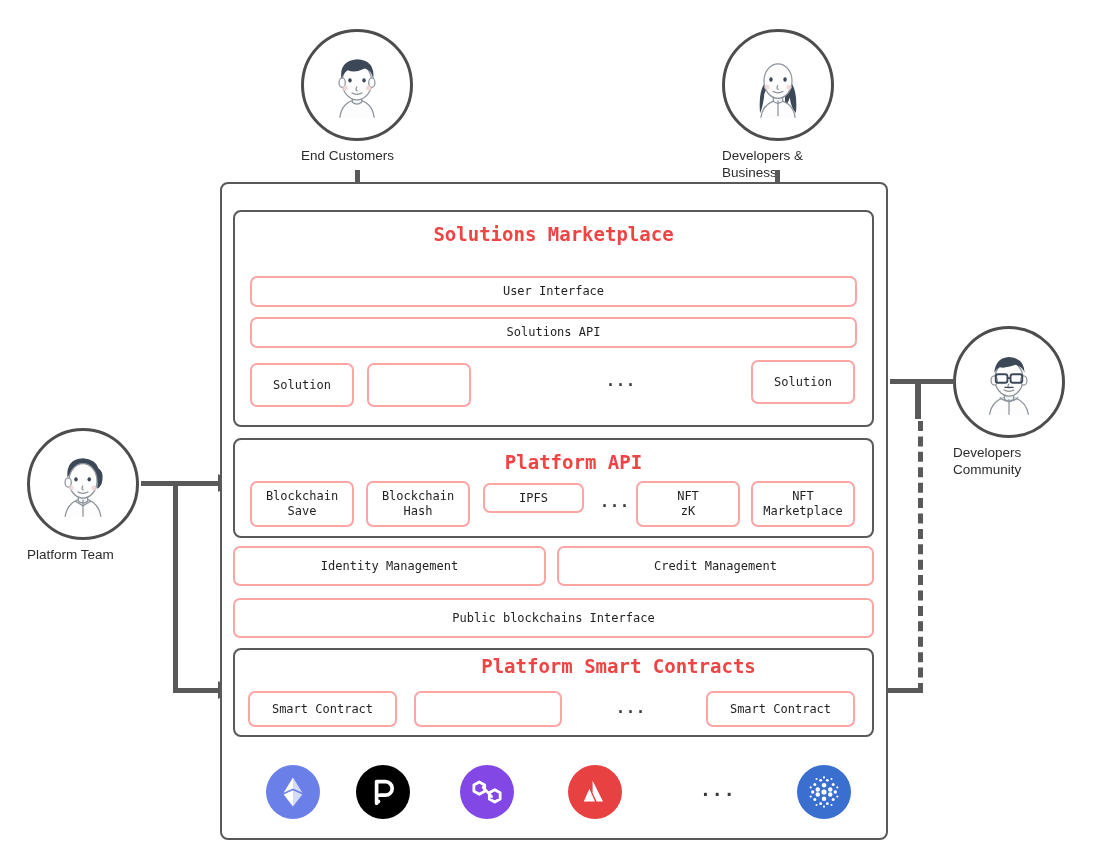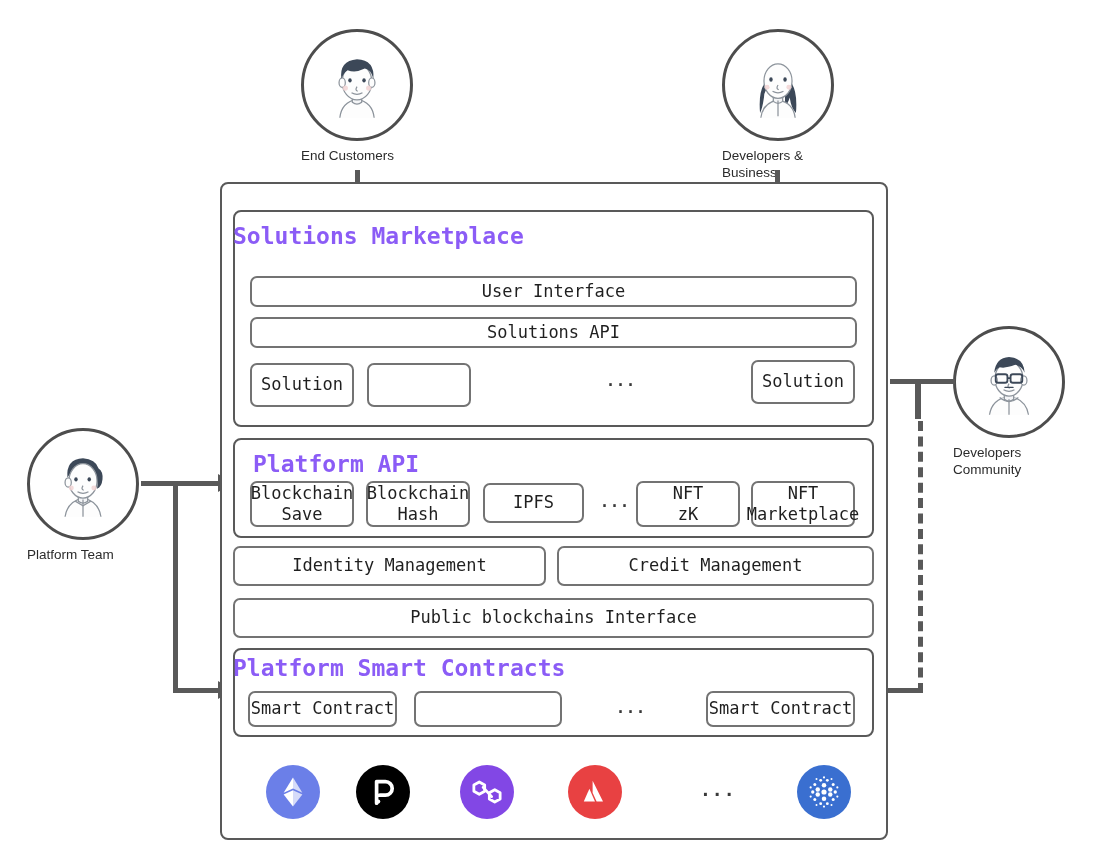--- a/index.html
+++ b/index.html
@@ -23,39 +23,40 @@
   .box {
     position: absolute;
     box-sizing: border-box;
     border: 2px solid #595959;
     border-radius: 8px;
     background: #ffffff;
   }
   .leafbox {
     position: absolute;
     box-sizing: border-box;
-    border: 2px solid #737373;
+    border: 2px solid #fca5a5;
     border-radius: 7px;
     background: #ffffff;
     display: flex;
     align-items: center;
     justify-content: center;
     text-align: center;
     font-family: "DejaVu Sans Mono", "Liberation Mono", monospace;
-    font-size: 17px;
+    font-size: 12px;
     color: #1f1f1f;
     line-height: 1.25;
     white-space: pre-line;
   }
   .section-title {
     position: absolute;
     font-family: "DejaVu Sans Mono", "Liberation Mono", monospace;
     font-weight: bold;
-    font-size: 23px;
-    color: #8b5cf6;
+    font-size: 19px;
+    color: #ef4444;
+    text-align: center;
     letter-spacing: 0px;
   }
   .ellipsis {
     position: absolute;
     font-family: "DejaVu Sans Mono", "Liberation Mono", monospace;
     font-size: 15px;
     font-weight: bold;
     color: #3a3a3a;
     letter-spacing: 1px;
   }
@@ -277,21 +278,21 @@
   <div class="ellipsis" style="left:606px; top:376px;">···</div>
   <div class="leafbox" style="left:751px; top:360px; width:104px; height:44px;">Solution</div>
 
   <div class="box" style="left:233px; top:438px; width:641px; height:100px;"></div>
   <div class="section-title" style="left:233px; top:451px; width:641px;padding-left:20px;">Platform API</div>
 
   <div class="leafbox" style="left:250px; top:481px; width:104px; height:46px;">Blockchain
 Save</div>
   <div class="leafbox" style="left:366px; top:481px; width:104px; height:46px;">Blockchain
 Hash</div>
-  <div class="leafbox" style="left:483px; top:483px; width:101px; height:40px;">IPFS</div>
+  <div class="leafbox" style="left:483px; top:483px; width:101px; height:30px;">IPFS</div>
   <div class="ellipsis" style="left:600px; top:497px;">···</div>
   <div class="leafbox" style="left:636px; top:481px; width:104px; height:46px;">NFT
 zK</div>
   <div class="leafbox" style="left:751px; top:481px; width:104px; height:46px;">NFT
 Marketplace</div>
 
   <div class="leafbox" style="left:233px; top:546px; width:313px; height:40px;">Identity Management</div>
   <div class="leafbox" style="left:557px; top:546px; width:317px; height:40px;">Credit Management</div>
 
   <div class="leafbox" style="left:233px; top:598px; width:641px; height:40px;">Public blockchains Interface</div>

